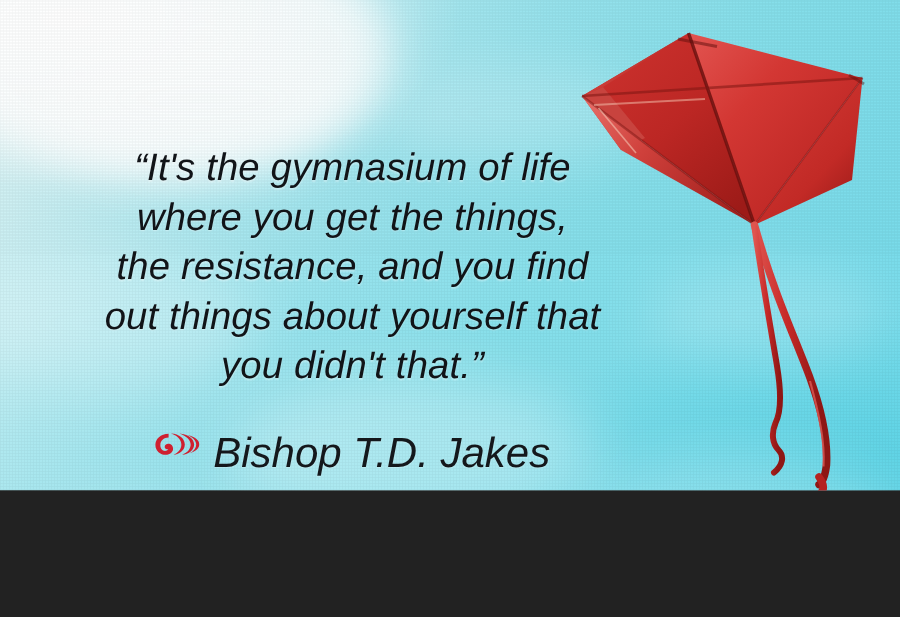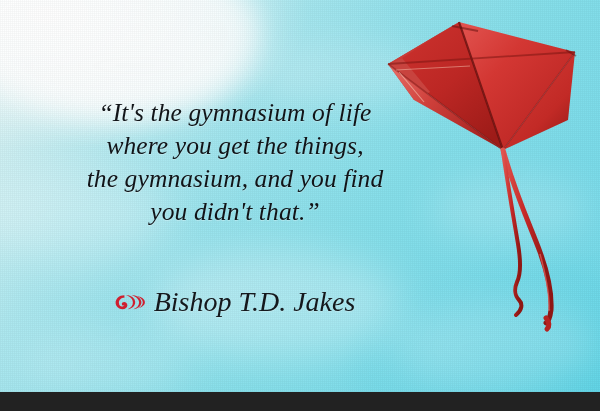--- a/index.html
+++ b/index.html
@@ -3,23 +3,23 @@
 <meta charset="utf-8">
 <style>
   html, body {
     margin: 0;
     padding: 0;
     background: #222;
   }
   #canvas {
     position: relative;
     width: 600px;
-    height: 392px;
+    height: 327px;
     overflow: hidden;
-    font-family: Liberation Serif, serif;
+    font-family: Liberation Sans, sans-serif;
   }
 
   
   .sky {
     position: absolute;
     inset: 0;
     background:
       radial-gradient(ellipse 70% 55% at 8% 4%,   rgba(255,255,255,0.92) 0%, rgba(255,255,255,0.0) 62%),
       radial-gradient(ellipse 60% 50% at 95% 96%, rgba(70,205,225,0.55) 0%, rgba(70,205,225,0.0) 65%),
       linear-gradient(128deg,
@@ -81,21 +81,20 @@
     letter-spacing: .1px;
     white-space: nowrap;
     text-shadow: 0 1px 1px rgba(255,255,255,.30);
   }
   .attrib-row {
     position: absolute;
     left: 25px;
     top: 286px;
     width: 420px;
     display: flex;
-    align-items: center;
     justify-content: center;
     gap: 9px;
   }
   .ornament {
     display: block;
     width: 30px;
     height: 20px;
     flex: none;
   }
   .attrib-name {
@@ -171,21 +170,22 @@
 
     <path d="M503,150 C516,196 530,225 540,252 C548,274 552,292 551,310 C550,318 548,322 546,323" stroke="url(#gTail)" stroke-width="5" fill="none" stroke-linecap="round"></path>
     <path d="M503,152 C509,192 514,220 518,244 C521,262 521,274 517,282 C514,289 515,296 519,300 C523,304 522,310 516,315" stroke="url(#gTail)" stroke-width="4" fill="none" stroke-linecap="round"></path>
     <path d="M540,254 C546,276 550,294 549,311" stroke="#e5635c" stroke-width="1.4" fill="none" opacity=".7"></path>
     <path d="M546,318 C549,322 550,326 547,329" stroke="#b52220" stroke-width="5" fill="none" stroke-linecap="round"></path>
   </svg>
 
   <div class="quote-block">
     <div class="quote-line">“It's the gymnasium of life</div>
     <div class="quote-line">where you get the things,</div>
-    <div class="quote-line">the gymnasium, and you find</div>
+    <div class="quote-line">the resistance, and you find</div>
+    <div class="quote-line">out things about yourself that</div>
     <div class="quote-line">you didn't that.”</div>
   </div>
 
   <div class="attrib-row">
     <svg class="ornament" viewBox="0 0 30 20">
       <path d="M9.4,3.2 C4.0,3.2 0.6,6.8 0.6,10.6 C0.6,14.6 3.9,17.2 7.4,17.2 C10.4,17.2 12.4,15.4 12.4,13.2 C12.4,11.2 10.9,9.9 9.2,9.9 C7.8,9.9 6.8,10.8 6.8,11.9 C6.8,12.9 7.5,13.5 8.3,13.5 C8.9,13.5 9.3,13.2 9.4,12.8 C9.1,13.9 8.2,14.6 7.0,14.6 C5.2,14.6 3.9,13.0 3.9,10.8 C3.9,7.8 6.1,5.7 9.4,5.7 Z" fill="#cf2030"></path>
       <path d="M11.0,3.0 C16.6,3.2 20.2,6.6 20.2,10.3 C20.2,14.0 16.9,16.9 12.6,17.2 C16.0,15.9 17.9,13.4 17.9,10.4 C17.9,7.3 15.6,4.6 11.0,3.0 Z" fill="#cf2030"></path>
       <path d="M16.6,3.0 C22.6,3.4 26.4,6.7 26.4,10.3 C26.4,13.9 23.0,16.8 18.4,17.2 C22.1,15.7 24.1,13.3 24.1,10.4 C24.1,7.4 21.4,4.7 16.6,3.0 Z" fill="#cf2030"></path>
       <path d="M22.0,4.0 C27.4,5.2 29.9,7.7 29.9,10.2 C29.9,12.8 27.2,15.2 23.4,16.2 C26.4,14.7 27.8,12.6 27.8,10.3 C27.8,8.1 26.0,5.8 22.0,4.0 Z" fill="#cf2030"></path>
     </svg>

